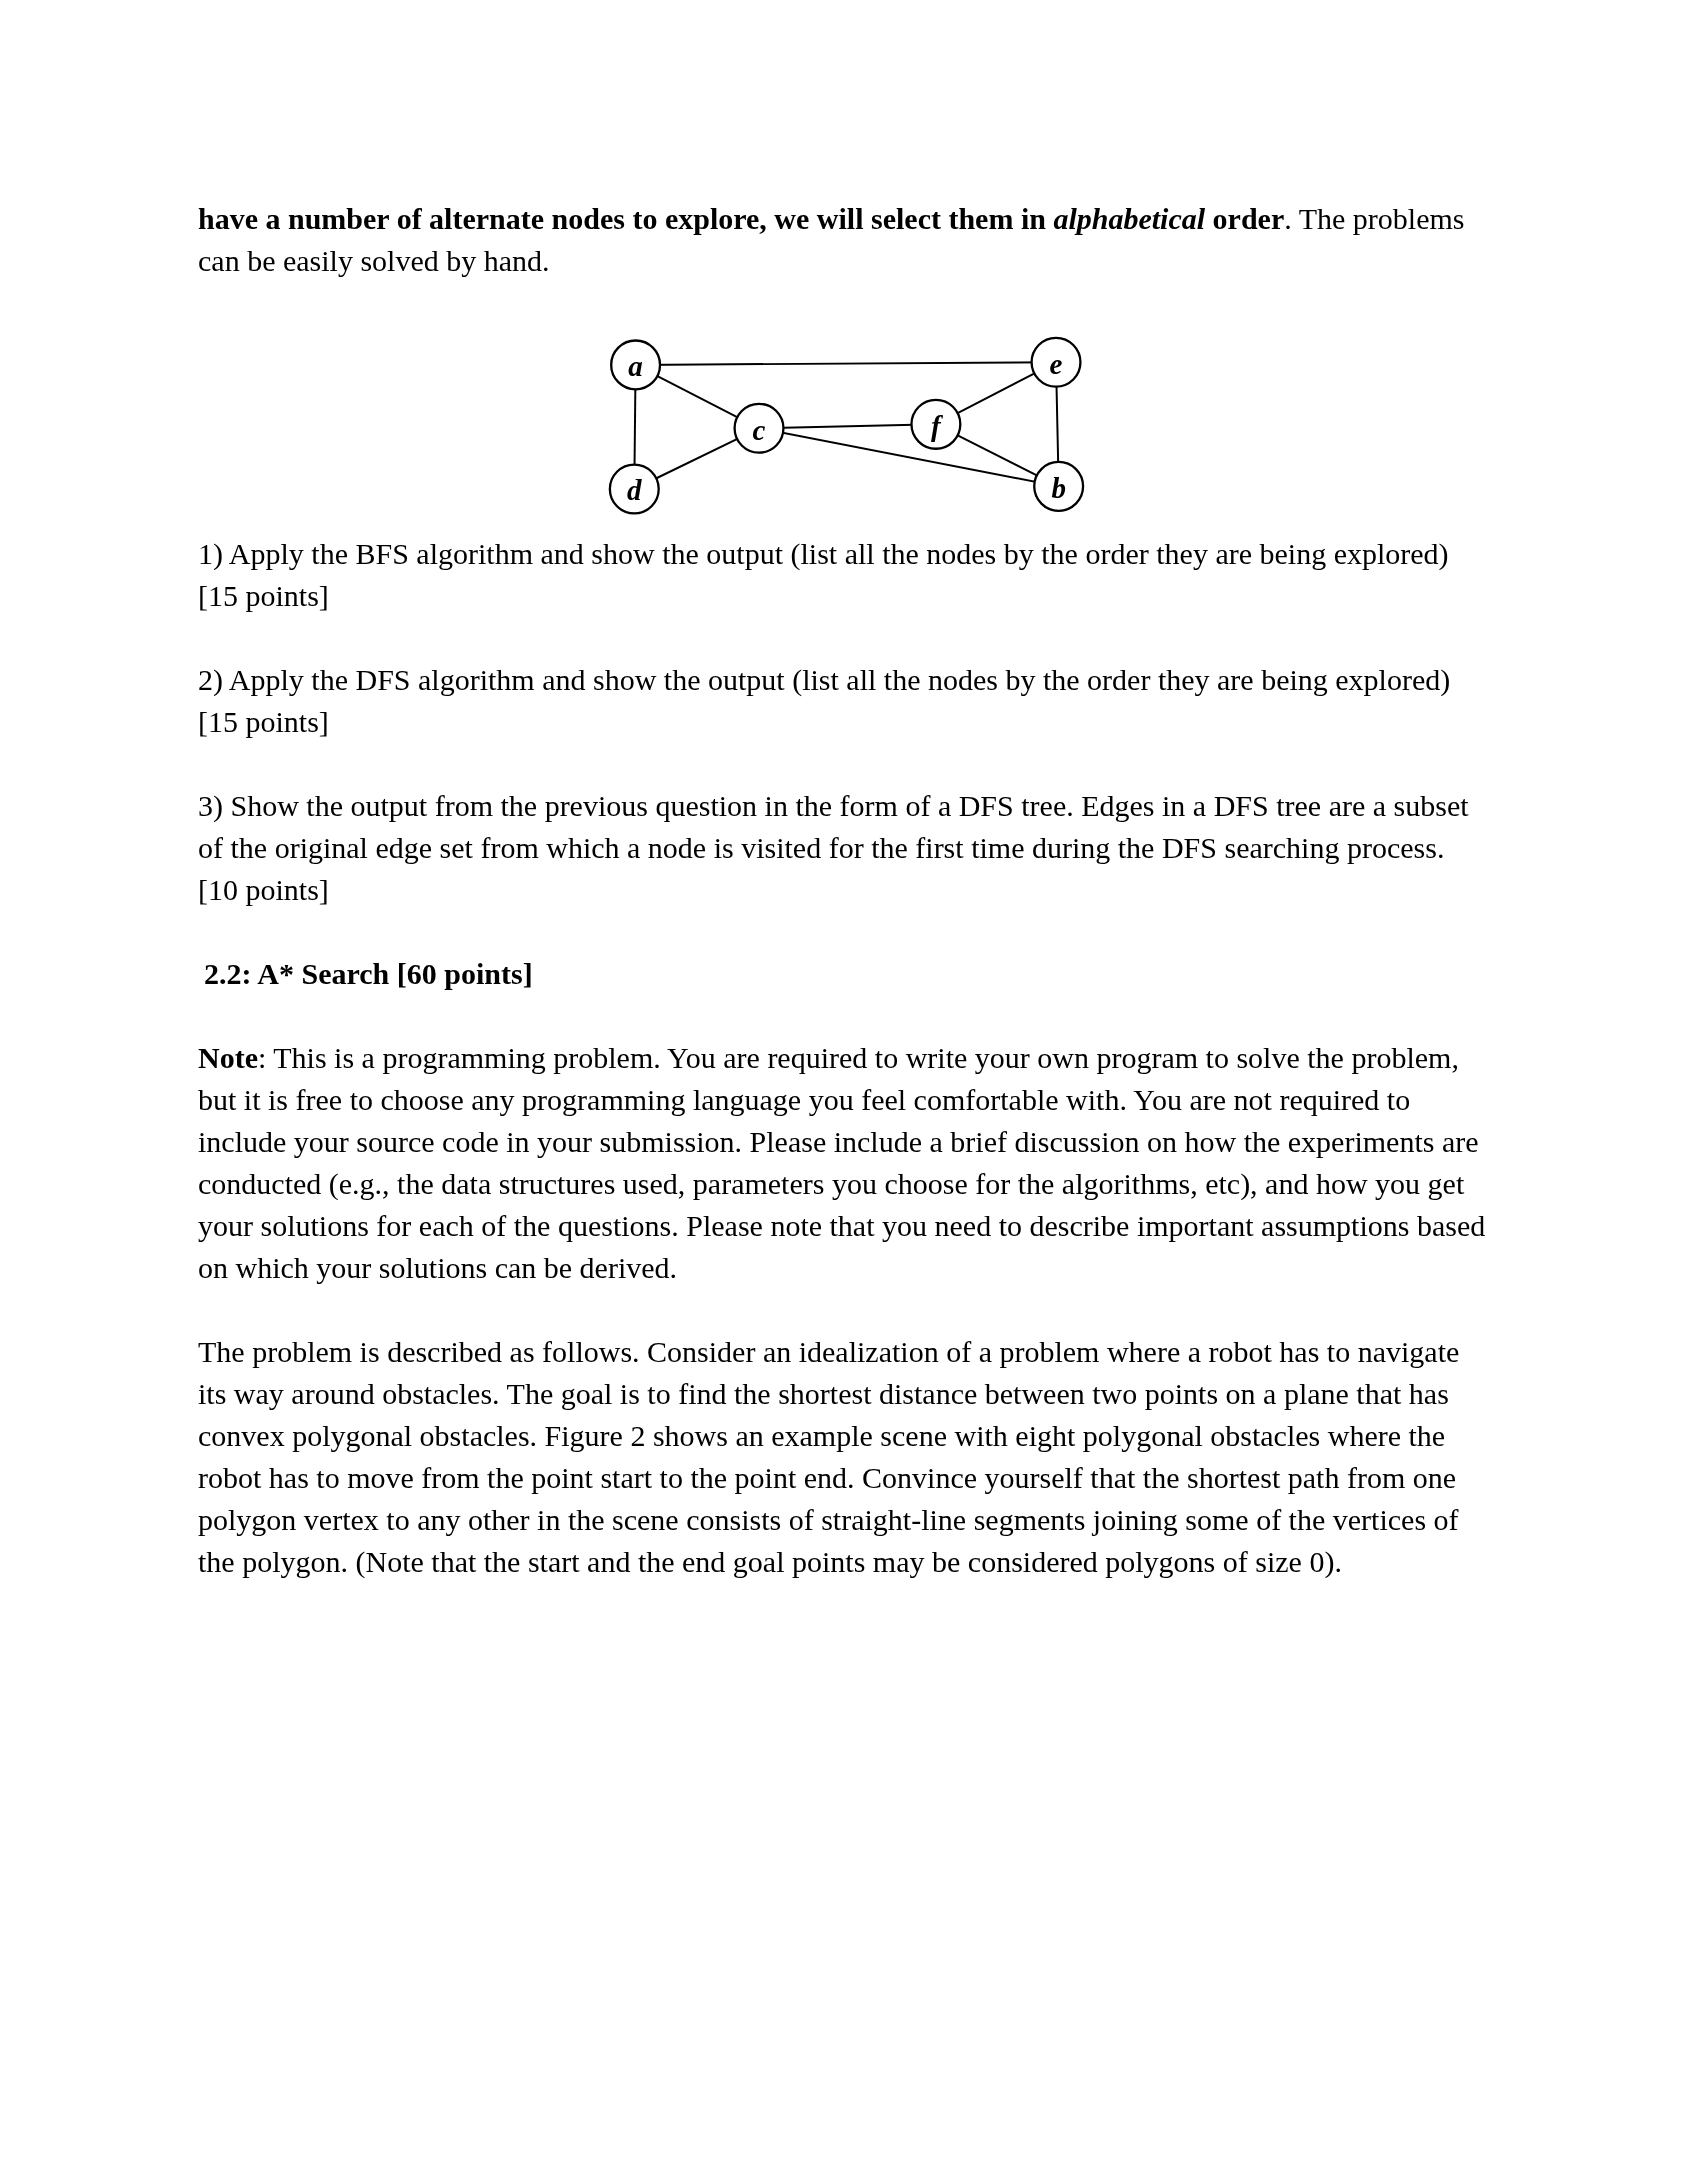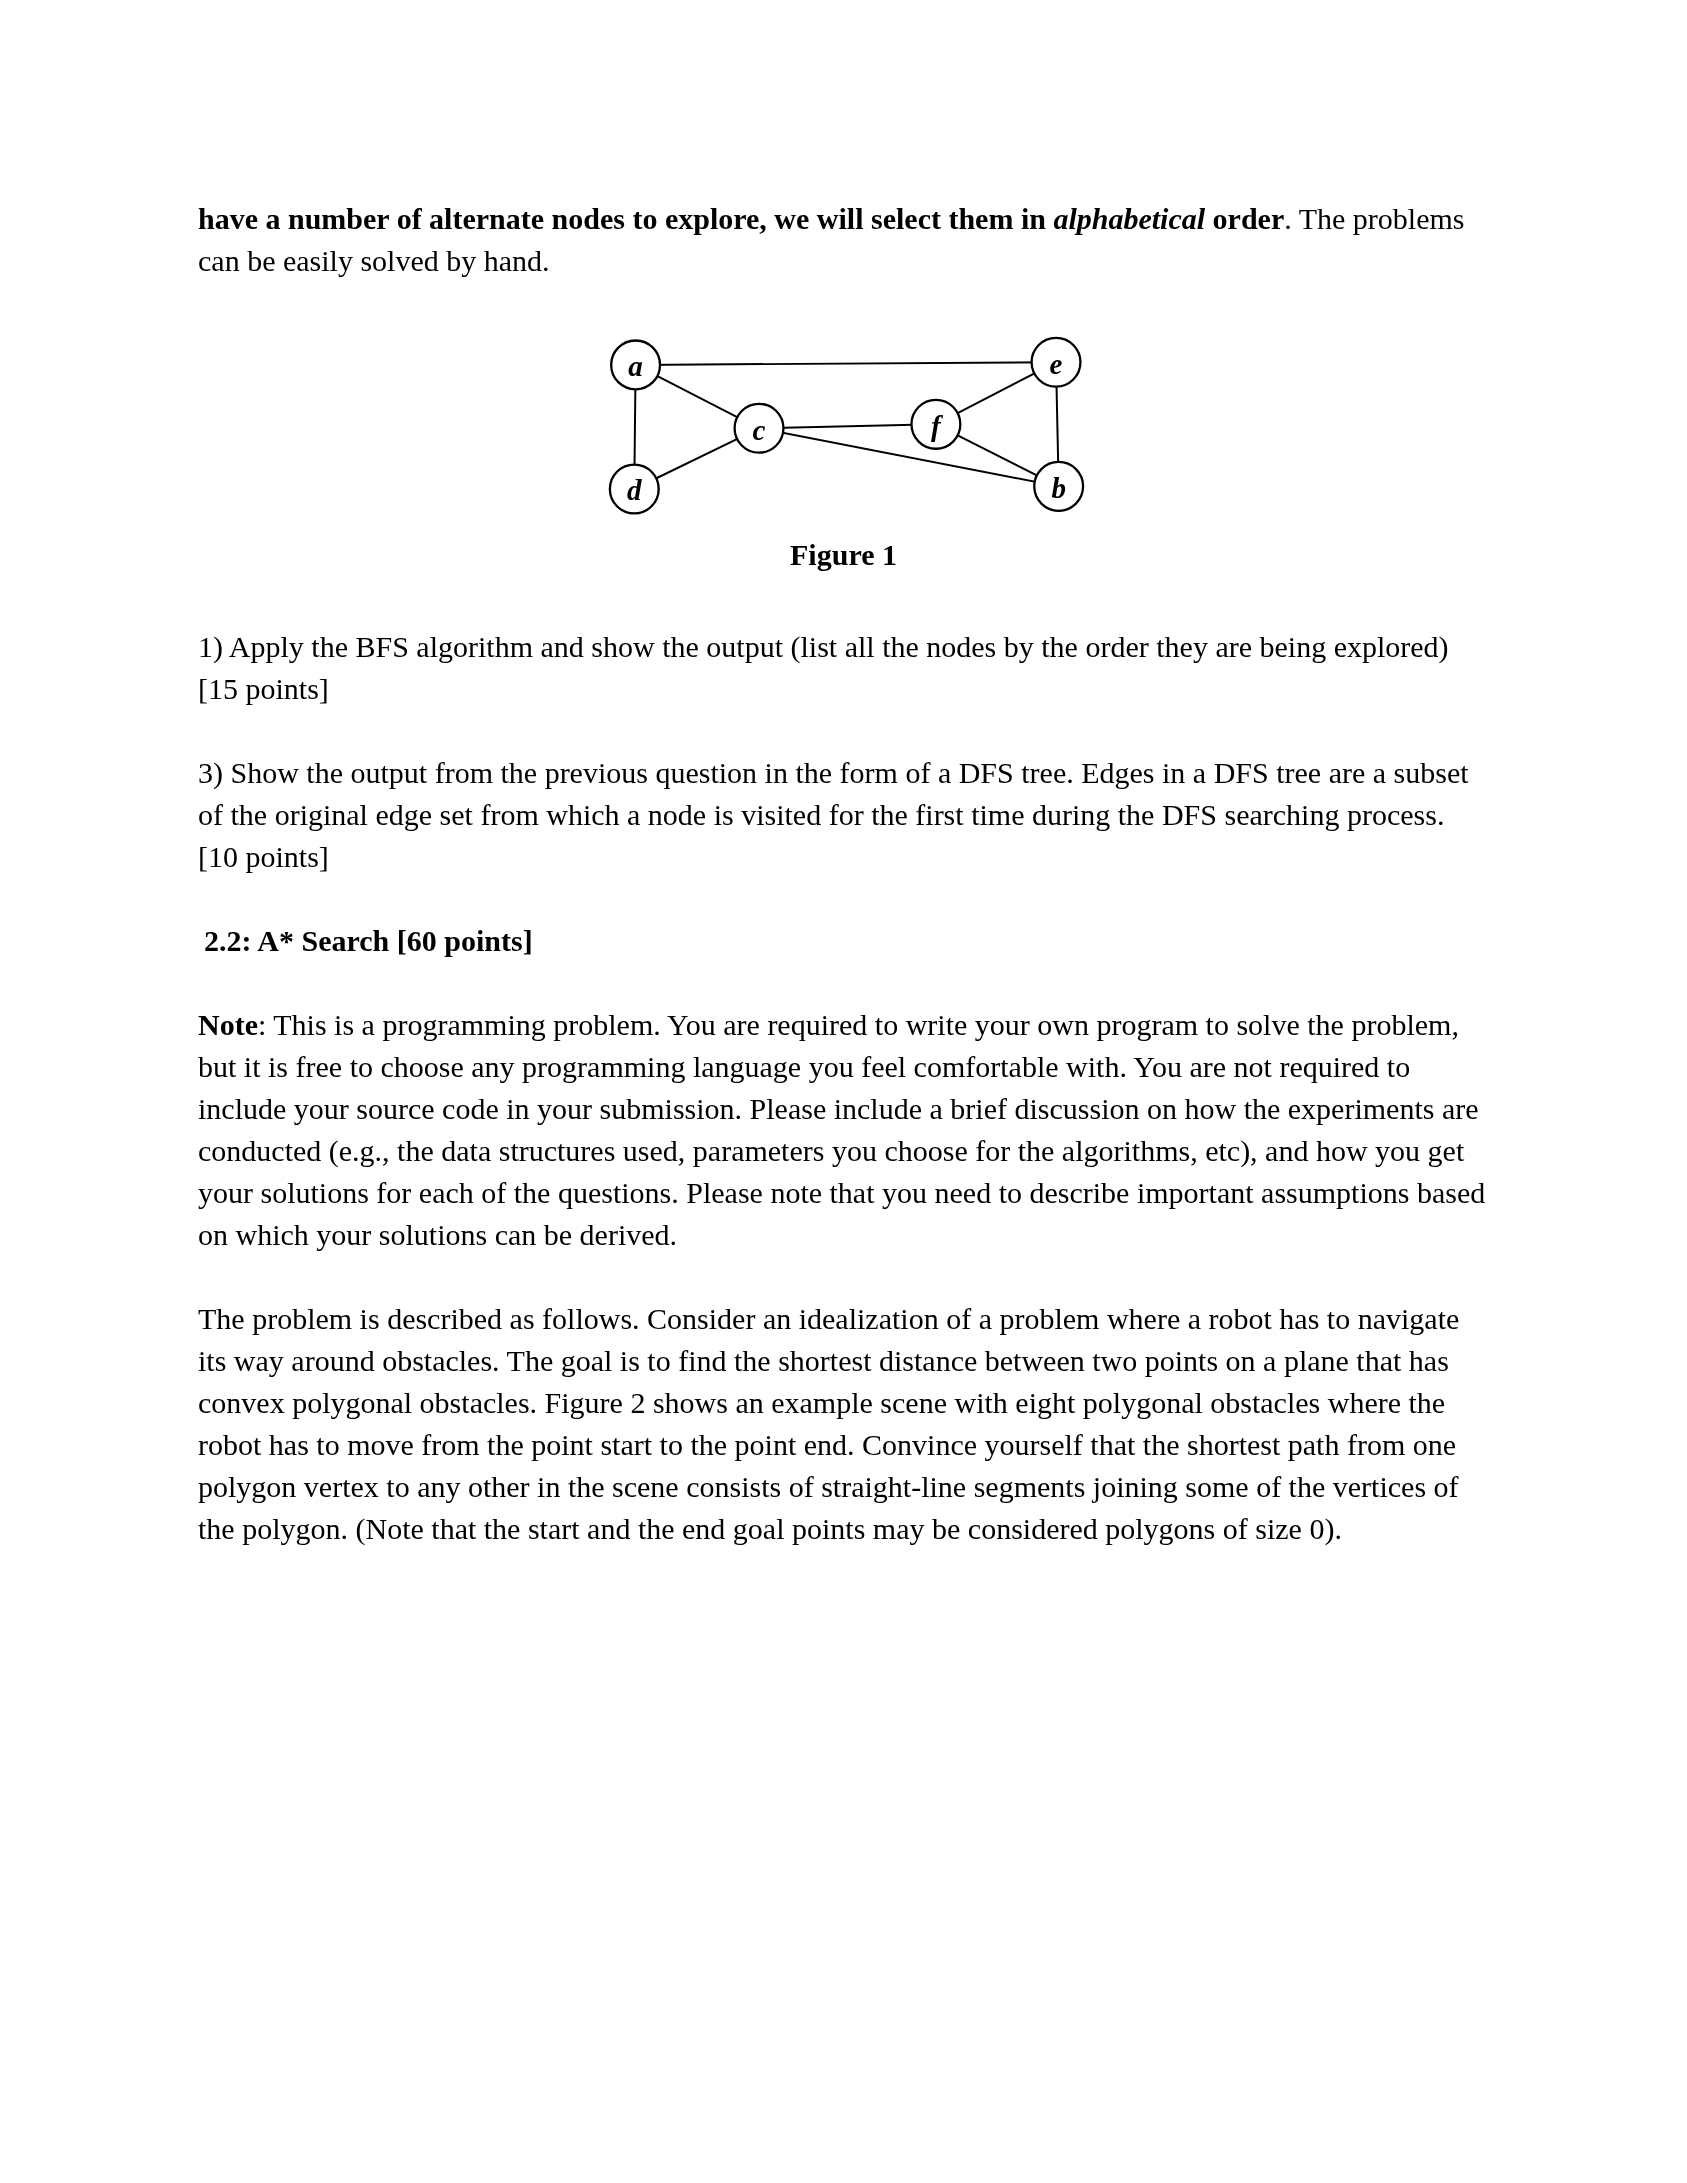--- a/index.html
+++ b/index.html
@@ -81,25 +81,25 @@
         </g>
         <g>
           <circle cx="83" cy="250" r="37" class="node"></circle>
           <text x="83" y="252" class="node-label">d</text>
         </g>
         <g>
           <circle cx="726" cy="246" r="37" class="node"></circle>
           <text x="726" y="248" class="node-label">b</text>
         </g>
       </svg>
-    <div class="caption">Figure 1</div>
   </div>
 
   <p>1) Apply the BFS algorithm and show the output (list all the nodes by the order they are being explored) [15 points]</p>
 
+  <p>2) Apply the DFS algorithm and show the output (list all the nodes by the order they are being explored) [15 points]</p>
 
   <p>3) Show the output from the previous question in the form of a DFS tree. Edges in a DFS tree are a subset of the original edge set from which a node is visited for the first time during the DFS searching process. [10 points]</p>
 
   <p class="section-heading">2.2: A* Search [60 points]</p>
 
   <p><span class="b">Note</span><span>: This is a programming problem. You are required to write your own program to solve the problem, but it is free to choose any programming language you feel comfortable with. You are not required to include your source code in your submission. Please include a brief discussion on how the experiments are conducted (e.g., the data structures used, parameters you choose for the algorithms, etc), and how you get your solutions for each of the questions. Please note that you need to describe important assumptions based on which your solutions can be derived.</span></p>
 
   <p>The problem is described as follows. Consider an idealization of a problem where a robot has to navigate its way around obstacles. The goal is to find the shortest distance between two points on a plane that has convex polygonal obstacles. Figure 2 shows an example scene with eight polygonal obstacles where the robot has to move from the point start to the point end. Convince yourself that the shortest path from one polygon vertex to any other in the scene consists of straight-line segments joining some of the vertices of the polygon. (Note that the start and the end goal points may be considered polygons of size 0).</p>
 
 </div>

